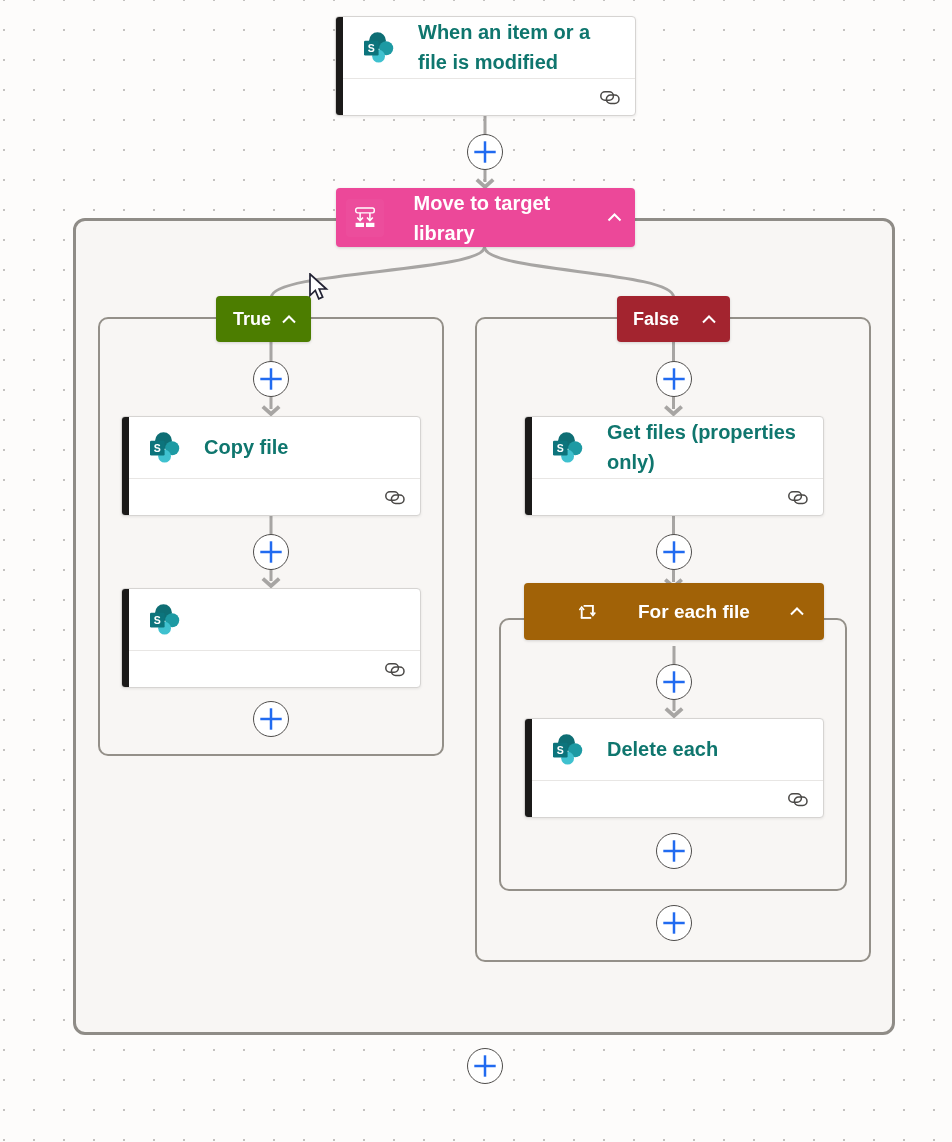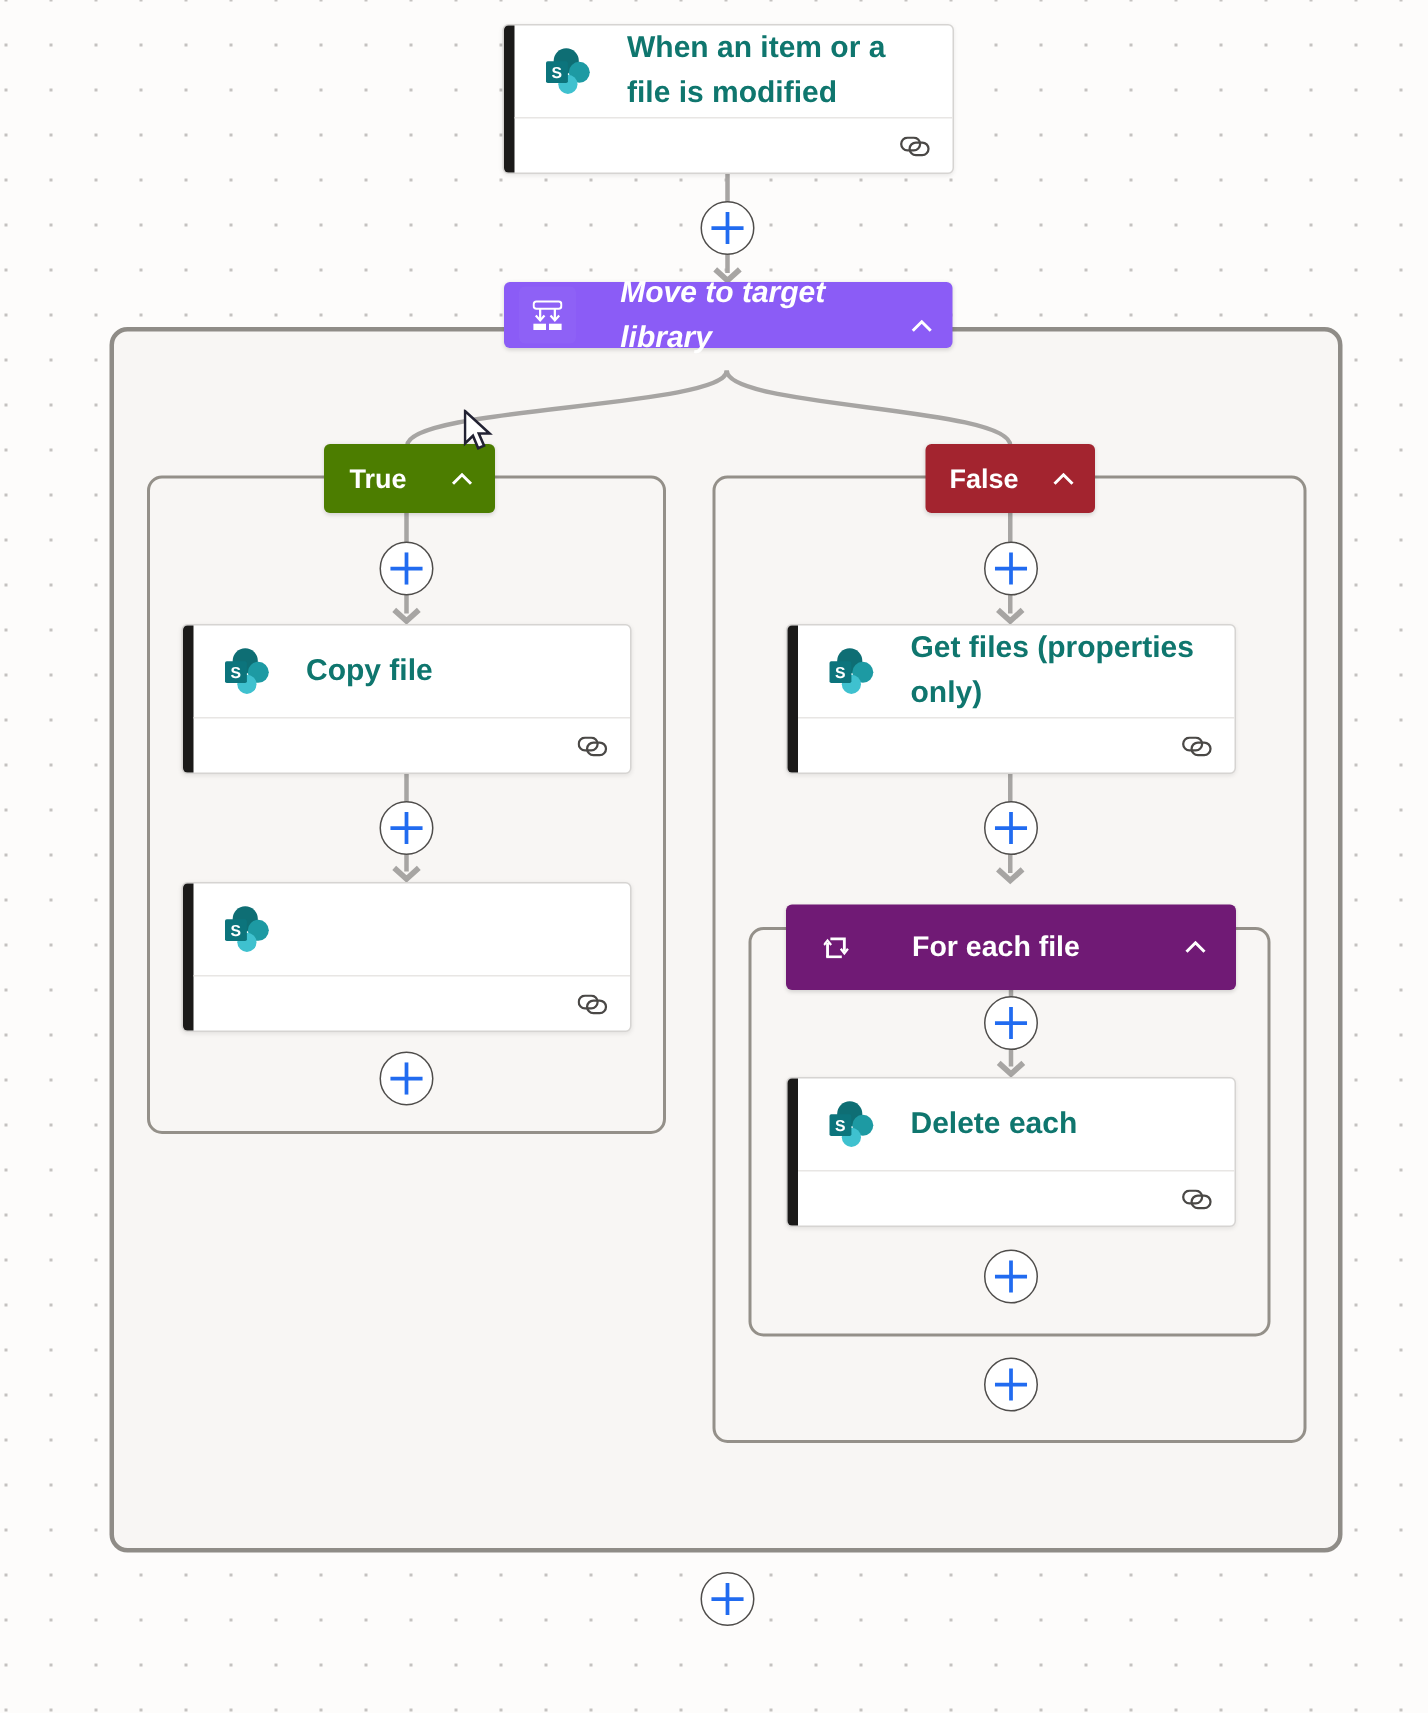--- a/index.html
+++ b/index.html
@@ -81,39 +81,39 @@
 
 <div class="plus" style="left:467px;top:133.5px;">
   <svg width="22" height="22" viewBox="0 0 22 22">
       <g stroke="#216bf0" stroke-width="2.5">
         <line x1="11" y1="0.3" x2="11" y2="21.7"></line>
         <line x1="0.3" y1="11" x2="21.7" y2="11"></line>
       </g>
     </svg>
 </div>
 
-<div class="hdr" style="left:335.5px;top:188px;width:299px;height:44px;background:#8b5cf6;font-style:italic;">
+<div class="hdr" style="left:335.5px;top:188px;width:299px;height:59px;background:#ec4899;">
   <div style="width:38px;height:38px;margin-left:10px;border-radius:4px;background:rgba(255,255,255,.03);display:flex;align-items:center;justify-content:center;flex:none;">
     <svg width="20" height="21" viewBox="0 0 20 21" fill="none">
       <rect x="0.75" y="0.95" width="18.5" height="4.9" rx="1.8" stroke="#fff" stroke-width="1.4"></rect>
       <line x1="5.1" y1="6" x2="5.1" y2="13" stroke="#fff" stroke-width="1.5"></line>
       <line x1="14.9" y1="6" x2="14.9" y2="13" stroke="#fff" stroke-width="1.5"></line>
       <path d="M2.2 10.4 L5.1 13.6 L8 10.4" stroke="#fff" stroke-width="1.5"></path>
       <path d="M12 10.4 L14.9 13.6 L17.8 10.4" stroke="#fff" stroke-width="1.5"></path>
       <rect x="0.6" y="15.8" width="8.4" height="4.2" fill="#fff"></rect>
       <rect x="11" y="15.8" width="8.4" height="4.2" fill="#fff"></rect>
     </svg>
   </div>
   <div style="margin-left:30px;font-size:20px;line-height:30px;font-weight:700;">Move to target<br>library</div>
   <svg style="position:absolute;right:13px;top:25px;" width="15" height="9" viewBox="0 0 15 9" fill="none">
       <path d="M1.5 7.5 L7.5 1.5 L13.5 7.5" stroke="#fff" stroke-width="2"></path>
     </svg>
 </div>
 
-<div class="hdr" style="left:216px;top:296px;width:114px;height:46px;background:#4c7d00;">
+<div class="hdr" style="left:216px;top:296px;width:95px;height:46px;background:#4c7d00;">
   <div class="badgetxt" style="margin-left:17px;font-size:18px;">True</div>
   <svg style="position:absolute;right:15px;top:19px;" width="14" height="9" viewBox="0 0 14 9" fill="none">
       <path d="M1 7.5 L7 1.5 L13 7.5" stroke="#fff" stroke-width="2"></path>
     </svg>
 </div>
 
 <div class="hdr" style="left:617px;top:296px;width:113px;height:46px;background:#a3242f;">
   <div class="badgetxt" style="margin-left:16px;font-size:18px;">False</div>
   <svg style="position:absolute;right:14px;top:19px;" width="14" height="9" viewBox="0 0 14 9" fill="none">
       <path d="M1 7.5 L7 1.5 L13 7.5" stroke="#fff" stroke-width="2"></path>
@@ -208,21 +208,21 @@
     </svg>
   </div>
   <div class="foot">
     <svg class="link" width="20" height="14" viewBox="0 0 20 14" fill="none">
       <rect x="0.8" y="0.8" width="12.6" height="8.4" rx="4.2" stroke="#4a4846" stroke-width="1.5"></rect>
       <rect x="6.4" y="4" width="12.6" height="8.4" rx="4.2" stroke="#4a4846" stroke-width="1.5"></rect>
     </svg>
   </div>
 </div>
 
-<div class="hdr" style="left:524px;top:603px;width:300px;height:57px;background:#701a75;">
+<div class="hdr" style="left:524px;top:583px;width:300px;height:57px;background:#a16207;padding-left:30px;">
   <svg style="margin-left:25px;flex:none;" width="17" height="15" viewBox="0 0 17 15" fill="none">
     <path d="M2.7 14 L2.7 4.6" stroke="#fff" stroke-width="1.9"></path>
     <path d="M0.3 6 L2.7 3 L5.1 6" stroke="#fff" stroke-width="1.5"></path>
     <path d="M4.6 1.9 L13.9 1.9 L13.9 10.4" stroke="#fff" stroke-width="1.9"></path>
     <path d="M11.5 8.5 L13.9 11.6 L16.3 8.5" stroke="#fff" stroke-width="1.5"></path>
     <path d="M12.2 13.9 L1.8 13.9" stroke="#fff" stroke-width="1.9"></path>
   </svg>
   <div style="margin-left:42px;font-size:19px;font-weight:700;">For each file</div>
   <svg style="position:absolute;right:20px;top:24px;" width="14" height="9" viewBox="0 0 14 9" fill="none">
       <path d="M1 7.5 L7 1.5 L13 7.5" stroke="#fff" stroke-width="2"></path>

